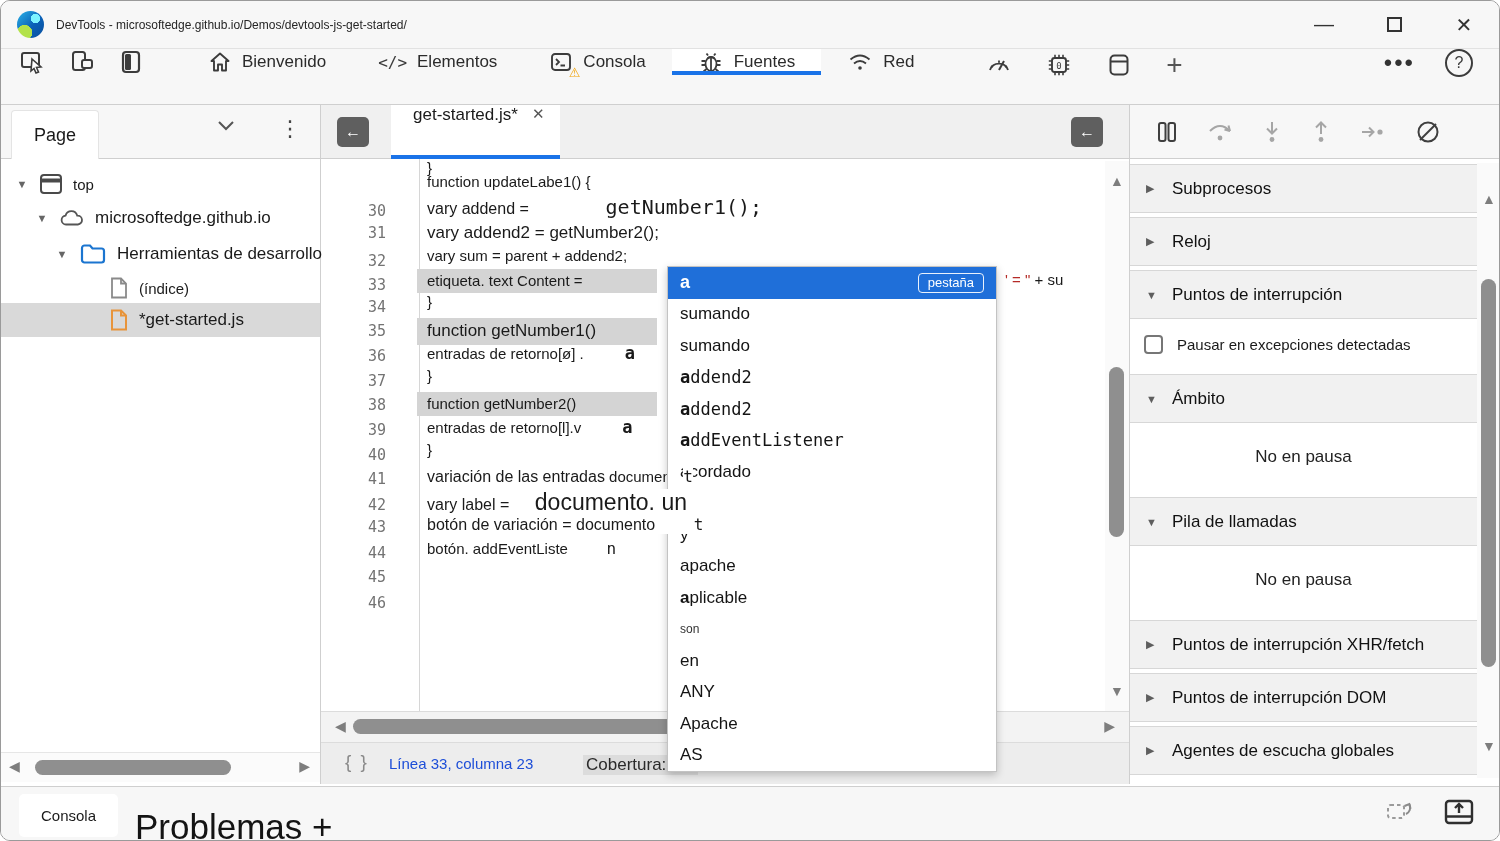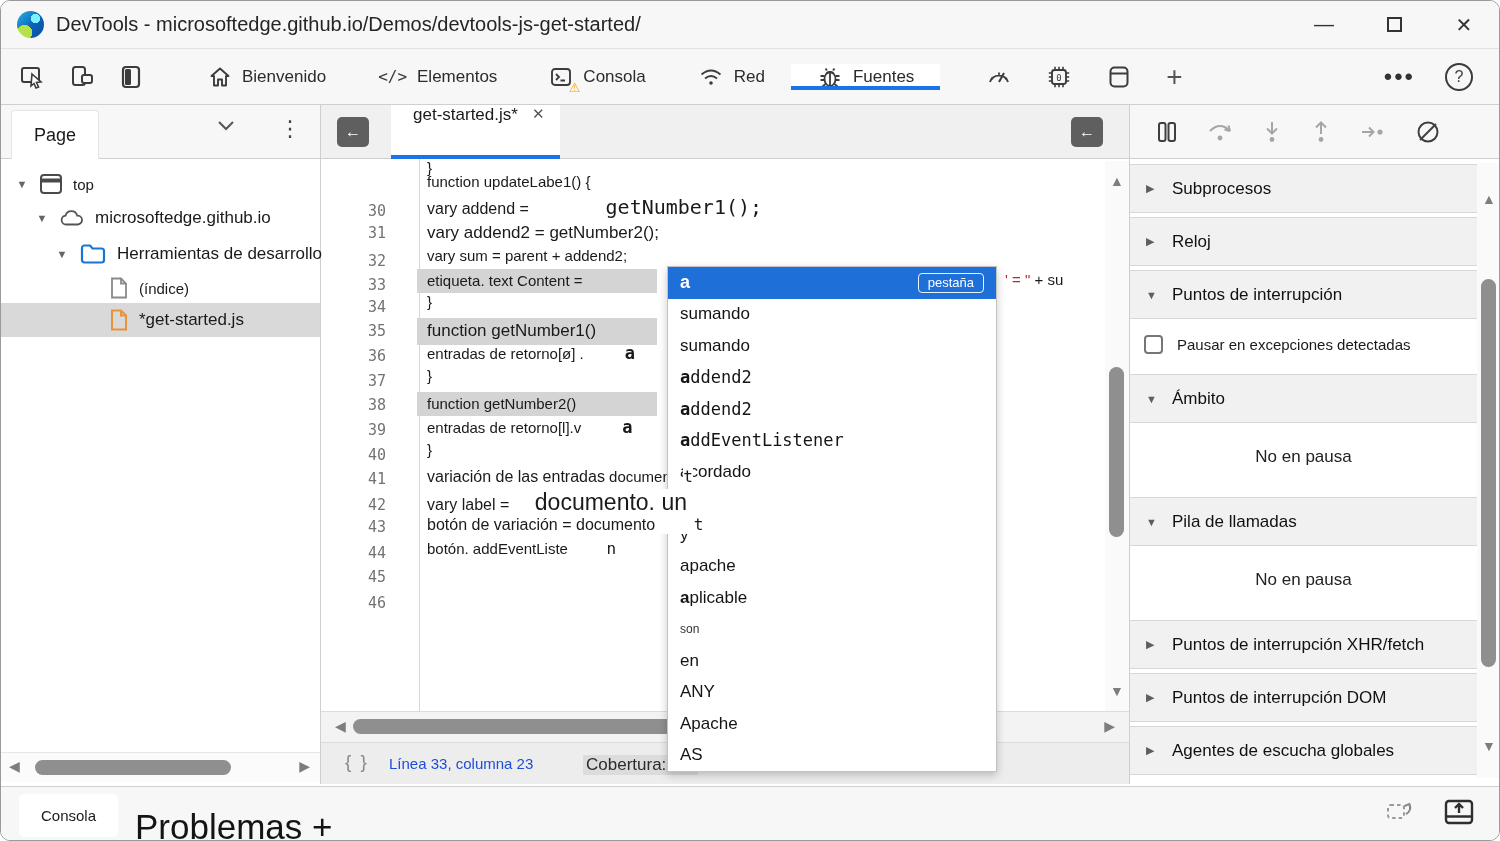--- a/index.html
+++ b/index.html
@@ -8,29 +8,29 @@
     overflow:hidden;background:#fff;font-family:"Liberation Sans",sans-serif;color:#1a1a1a;}
 
   
   .titlebar{position:absolute;left:0;top:0;width:100%;height:48px;background:#f7f7f7;
     border-bottom:1px solid #e2e2e2;display:flex;align-items:center;}
   .edge-logo{width:27px;height:27px;border-radius:50%;margin:0 12px 0 16px;flex:0 0 auto;
     background:
       radial-gradient(circle at 68% 28%, #7df3ff 0 17%, rgba(0,0,0,0) 18%),
       radial-gradient(circle at 28% 80%, #b3e24a 0 26%, rgba(0,0,0,0) 27%),
       linear-gradient(135deg,#2bb3e8 0%,#0b62b8 55%,#0a4f9e 100%);}
-  .title-text{font-size:20px;color:#252525;white-space:nowrap;}
+  .title-text{font-size:12px;color:#252525;white-space:nowrap;}
   .win-controls{margin-left:auto;display:flex;align-items:center;height:100%;}
   .win-btn{width:70px;height:100%;display:flex;align-items:center;justify-content:center;
     font-size:20px;color:#333;}
   .max-box{width:15px;height:15px;border:2px solid #333;}
 
   
   .toolbar{position:absolute;left:0;top:48px;width:100%;height:56px;background:#f7f7f7;
-    border-bottom:1px solid #cfcfcf;display:flex;align-items:center;}
+    border-bottom:1px solid #cfcfcf;display:flex;align-items:flex-start;}
   .tb-icons{display:flex;align-items:center;gap:24px;padding:0 18px 0 18px;}
   .tb-sep{width:1px;background:#d4d4d4;margin:8px 0;}
   .tabs{display:flex;align-items:stretch;margin-left:18px;}
   .tab{display:flex;align-items:center;gap:10px;padding:0 26px;font-size:17px;color:#2b2b2b;position:relative;}
   .tab.active{background:#fff;}
   .tab.active::after{content:"";position:absolute;left:0;right:0;bottom:0;height:4px;background:#1a73e8;}
   .elements-glyph{font-family:"DejaVu Sans Mono",monospace;font-size:16px;color:#3c3c3c;}
   .console-wrap{position:relative;}
   .warn-badge{position:absolute;right:-7px;bottom:-6px;font-size:13px;color:#f0a30a;}
   .tb-right{display:flex;align-items:center;gap:34px;margin-left:46px;}
@@ -202,42 +202,42 @@
         <span class="console-wrap">
           <svg width="24" height="24" viewBox="0 0 24 24">
               <rect x="3" y="4" width="18" height="16" rx="3" fill="none" stroke="#3c3c3c" stroke-width="1.9"></rect>
               <path d="M7 9 L10 12 L7 15" fill="none" stroke="#3c3c3c" stroke-width="1.8"></path>
               <path d="M11.5 15.5 H16" stroke="#3c3c3c" stroke-width="1.8"></path>
             </svg>
           <span class="warn-badge">⚠</span>
         </span>
         <span>Consola</span>
       </div>
-      <div class="tab">
-        <span>
-          <svg width="26" height="26" viewBox="0 0 26 26" fill="none" stroke="#3c3c3c" stroke-width="1.9">
-              <path d="M3.5 10.5 Q13 2.5 22.5 10.5"></path>
-              <path d="M7 14.5 Q13 9.5 19 14.5"></path>
-              <circle cx="13" cy="19" r="1.8" fill="#3c3c3c" stroke="none"></circle>
-            </svg>
-        </span>
-        <span>Red</span>
-      </div>
       <div class="tab active">
         <span>
           <svg width="26" height="26" viewBox="0 0 26 26" fill="none" stroke="#3c3c3c" stroke-width="1.8">
               <ellipse cx="13" cy="15" rx="5.5" ry="7"></ellipse>
               <path d="M9.5 9.5 Q13 6.5 16.5 9.5"></path>
               <path d="M10 6.5 L8.5 4.5 M16 6.5 L17.5 4.5"></path>
               <path d="M7.5 12 H3.5 M7.5 16 H3.5 M8.5 20 L5.5 22.5 M18.5 12 H22.5 M18.5 16 H22.5 M17.5 20 L20.5 22.5"></path>
               <path d="M13 8.5 V22"></path>
             </svg>
         </span>
         <span>Fuentes</span>
       </div>
+      <div class="tab">
+        <span>
+          <svg width="26" height="26" viewBox="0 0 26 26" fill="none" stroke="#3c3c3c" stroke-width="1.9">
+              <path d="M3.5 10.5 Q13 2.5 22.5 10.5"></path>
+              <path d="M7 14.5 Q13 9.5 19 14.5"></path>
+              <circle cx="13" cy="19" r="1.8" fill="#3c3c3c" stroke="none"></circle>
+            </svg>
+        </span>
+        <span>Red</span>
+      </div>
     </div>
     <div class="tb-right">
       <span>
         <svg width="26" height="26" viewBox="0 0 26 26" fill="none" stroke="#3c3c3c" stroke-width="1.8">
             <path d="M4 18 A9.5 9.5 0 0 1 22 18"></path>
             <path d="M13 18 L18 9" stroke-width="2"></path>
             <path d="M5 14 l2 1 M21 14 l-2 1 M13 8.5 v2.2"></path>
           </svg>
       </span>
       <span>

